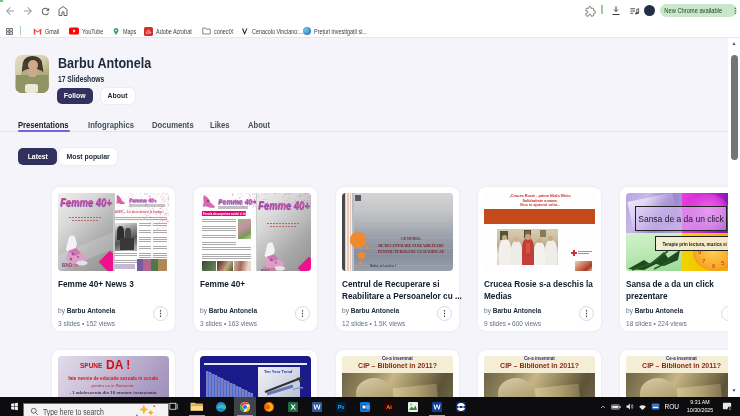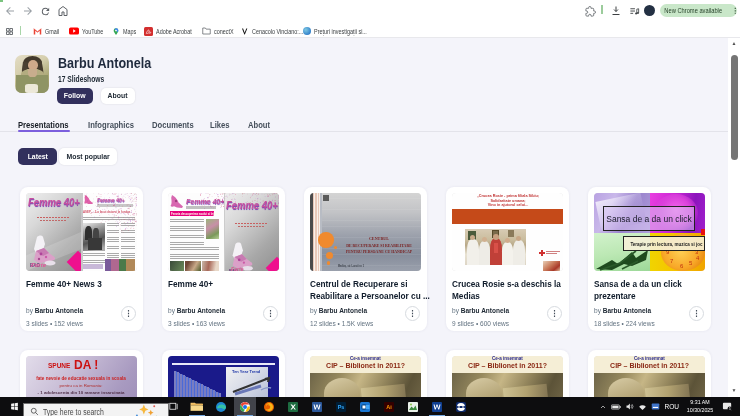--- a/index.html
+++ b/index.html
@@ -42,21 +42,21 @@
 
 #tabs { position:absolute; left:0; top:76px; width:728px; height:18px; border-bottom:1px solid #e3e3ea; }
 .tab { position:absolute; top:6px; font-size:8.5px; font-weight:bold; color:#454f5b; transform:scaleX(0.9); transform-origin:left top; }
 .tab.active { color:#161c24; }
 
 .fpill { position:absolute; top:109.5px; height:17px; border-radius:5px; font-size:8px; font-weight:bold; display:flex; align-items:center; justify-content:center; }
 #latest { left:18px; width:39px; background:#32305d; color:#fff; }
 #mostpop { left:59px; width:58px; background:#fff; color:#212b36; box-shadow:0 0 2px rgba(0,0,0,0.12); }
 
 
-.card { position:absolute; width:123px; height:144px; background:#fff; border-radius:8px; box-shadow:0 0 3px rgba(40,40,90,0.08); }
+.card { position:absolute; width:123px; height:144px; background:#fff; border-radius:8px; box-shadow:0 0 3px rgba(40,40,90,0.08);margin-left:32px; }
 .row1 { top:149px; }
 .row2 { top:312px; }
 .thumb { position:absolute; left:6px; top:6px; width:111px; height:78px; border-radius:4px; overflow:hidden; background:#ddd; }
 .ctitle { position:absolute; left:6px; top:91px; width:148px; font-size:9.8px; font-weight:bold; color:#0f1b2a; line-height:11.5px; transform:scaleX(0.84); transform-origin:left top; }
 .cby { position:absolute; left:6px; top:119px; font-size:7.5px; color:#637381; transform:scaleX(0.87); transform-origin:left top; }
 .cby b { color:#212b36; }
 .cstat { position:absolute; left:6px; top:132px; font-size:7.5px; color:#637381; transform:scaleX(0.87); transform-origin:left top; }
 .cdots { position:absolute; right:7px; top:119px; width:15px; height:15px; border:1px solid #d7dbe0; border-radius:50%; display:flex; align-items:center; justify-content:center; color:#454f5b; font-size:8px; font-weight:bold; }
 
 

